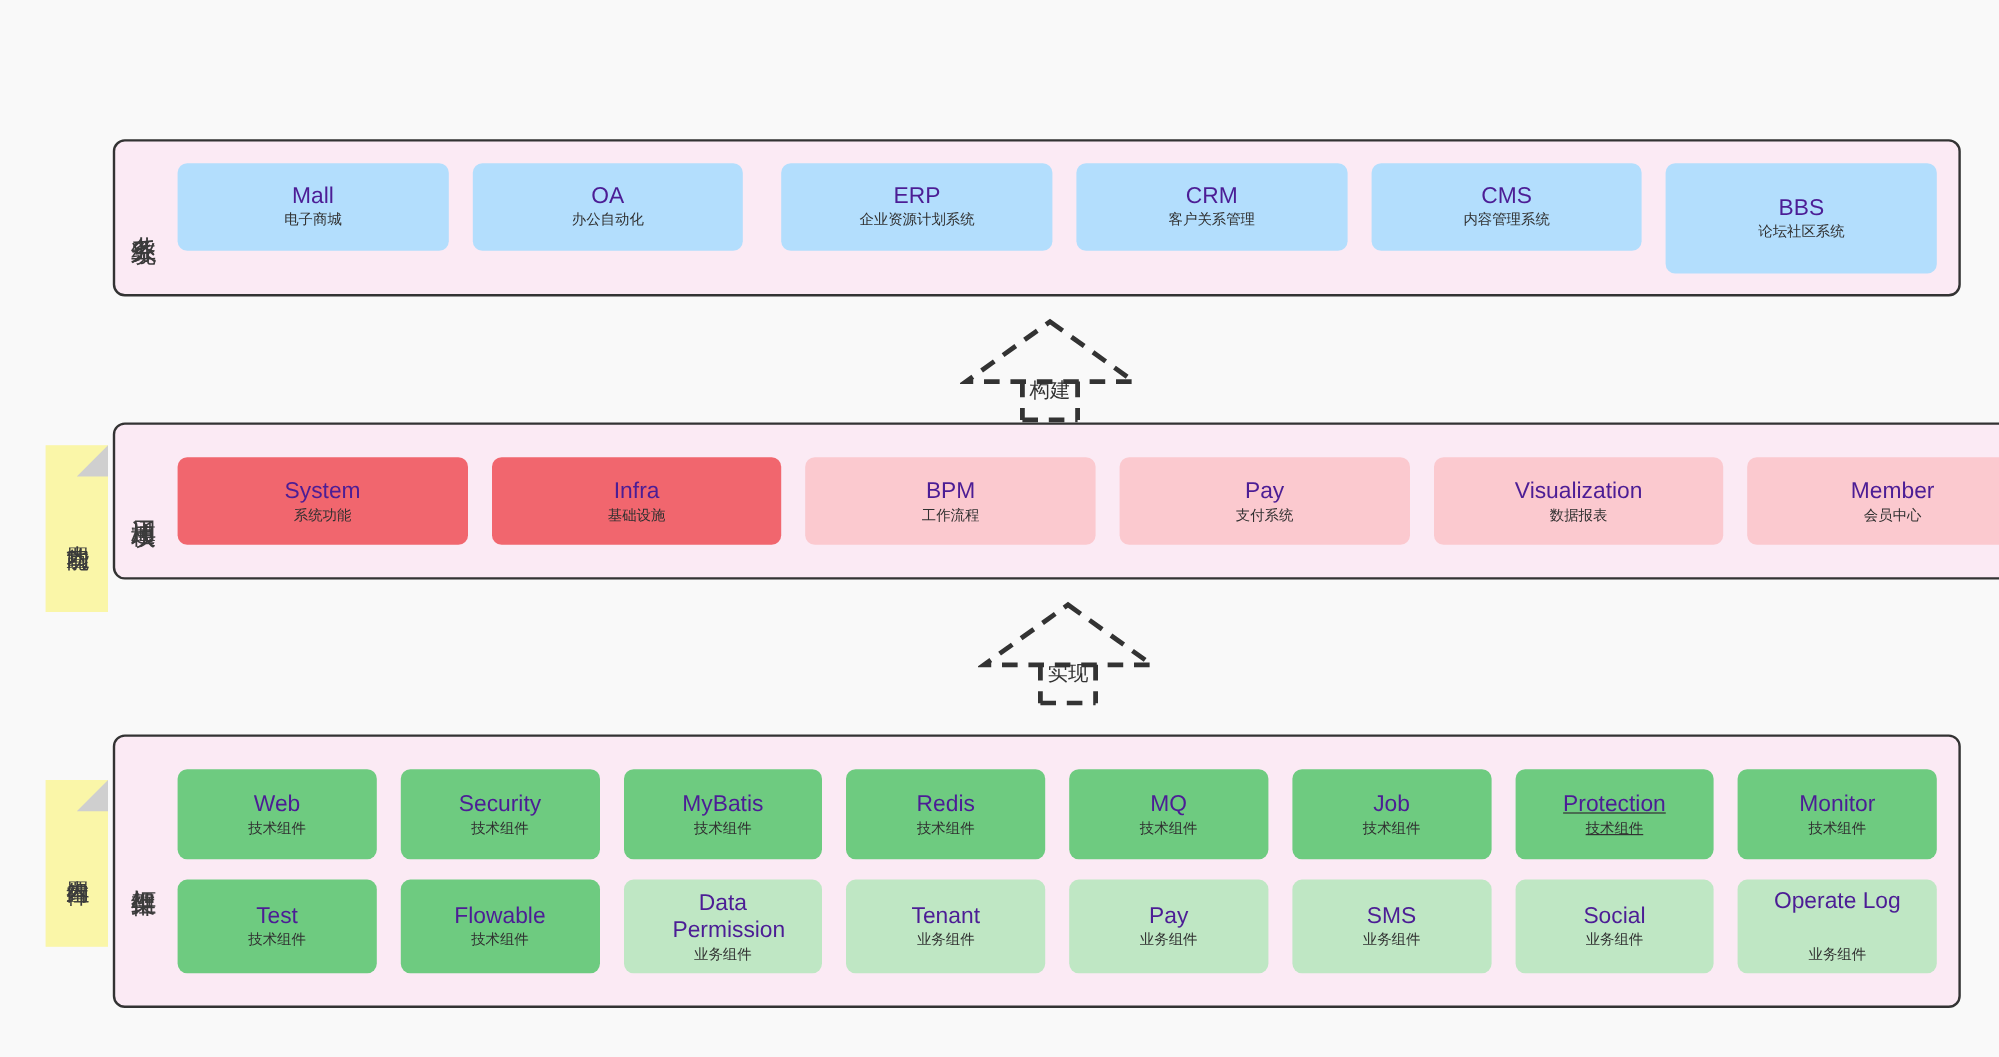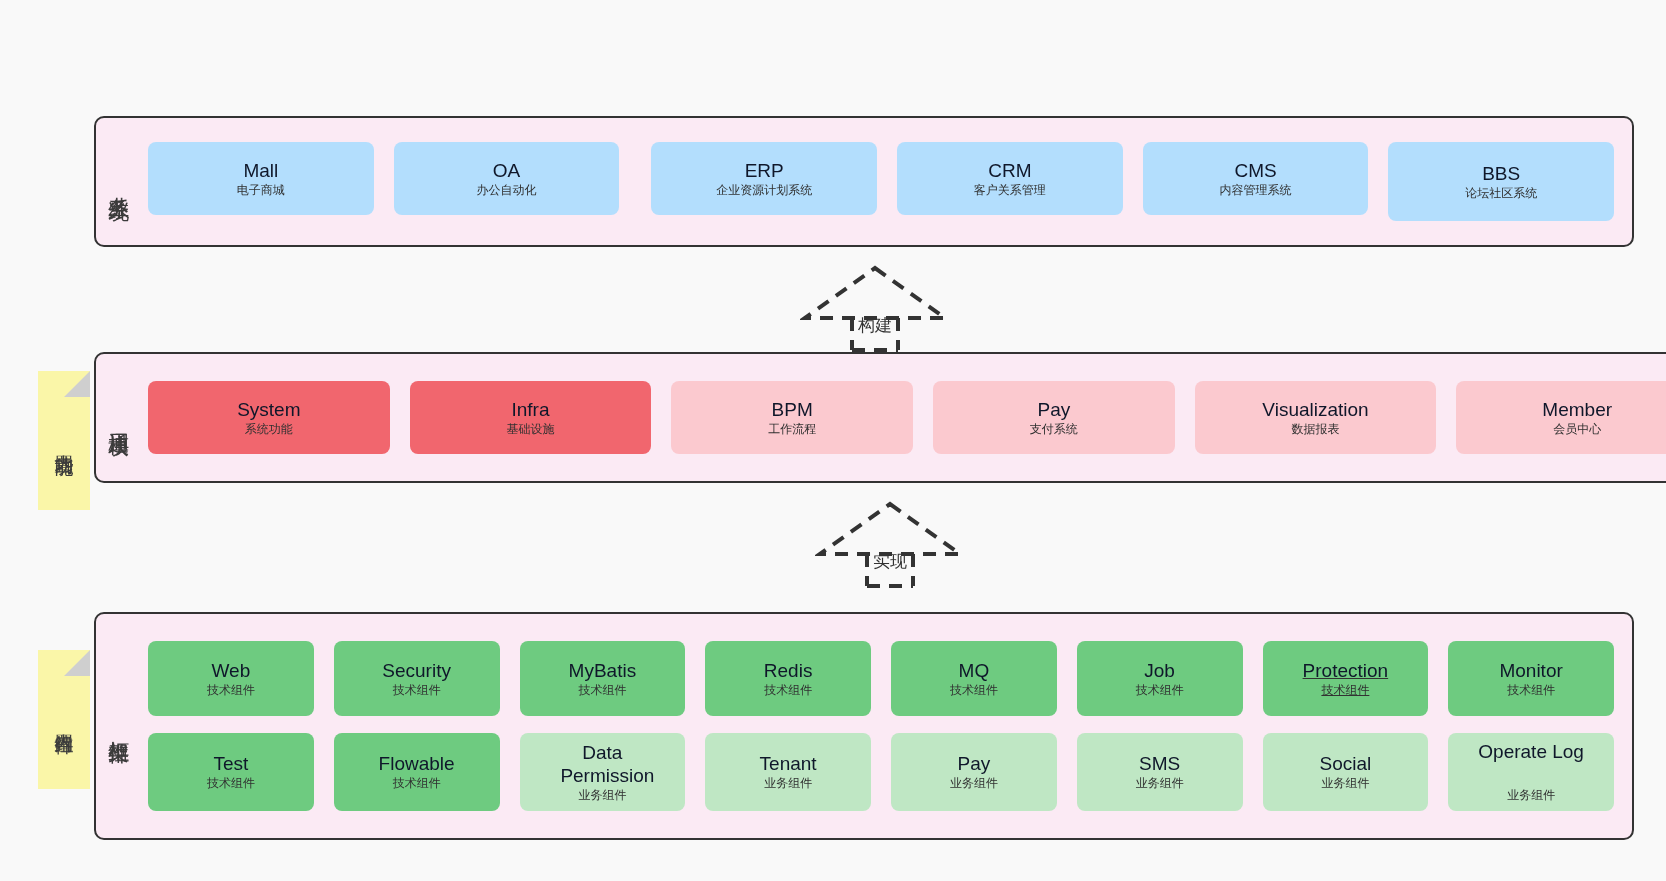--- a/index.html
+++ b/index.html
@@ -72,21 +72,21 @@
     flex-direction: column;
     align-items: center;
     justify-content: center;
     text-align: center;
     padding: 6px 4px;
     line-height: 1.26;
     user-select: none;
   }
   .module .m-title {
     font-size: 19px;
-    color: #0f172a;
+    color: #4c1d95;
   }
   .module .m-sub {
     font-size: 12px;
     color: #303030;
   }
 
   
   .c-blue        { background: #b3defd; }
   .c-red         { background: #f1666e; }
   .c-pink        { background: #fbc9cf; }
@@ -160,21 +160,21 @@
           <span class="m-sub">企业资源计划系统</span>
         </div>
         <div class="module c-blue" style="height:73px;">
           <span class="m-title">CRM</span>
           <span class="m-sub">客户关系管理</span>
         </div>
         <div class="module c-blue" style="height:73px;">
           <span class="m-title">CMS</span>
           <span class="m-sub">内容管理系统</span>
         </div>
-        <div class="module c-blue" style="height:79px;text-align:center;">
+        <div class="module c-blue" style="height:92px;text-align:center;">
           <span class="m-title">BBS</span>
           <span class="m-sub">论坛社区系统</span>
         </div>
       </div>
     </div>
   </div>
 
   <div class="connector" style="left:800px; top:262px; width:150px; height:90px;">
     <svg width="150" height="90" viewBox="0 0 150 90">
 

